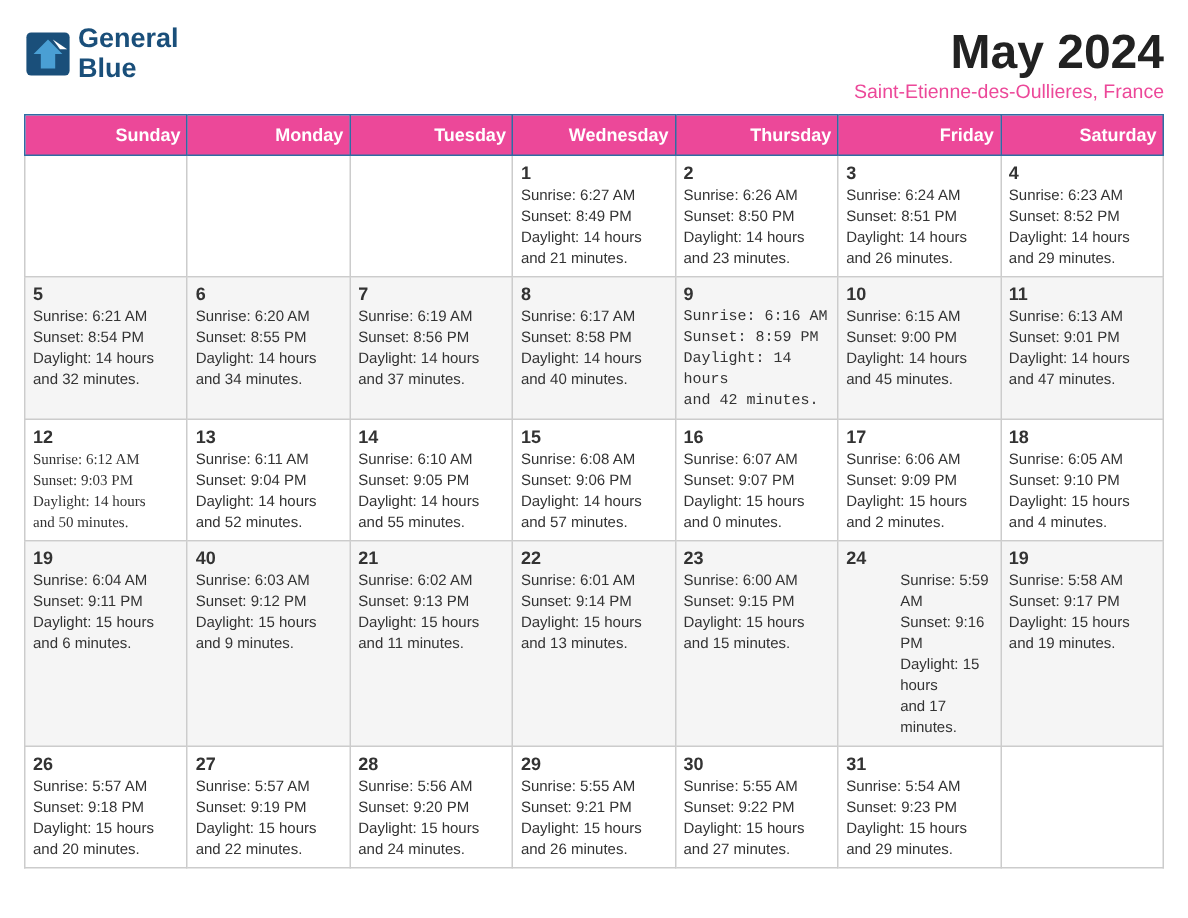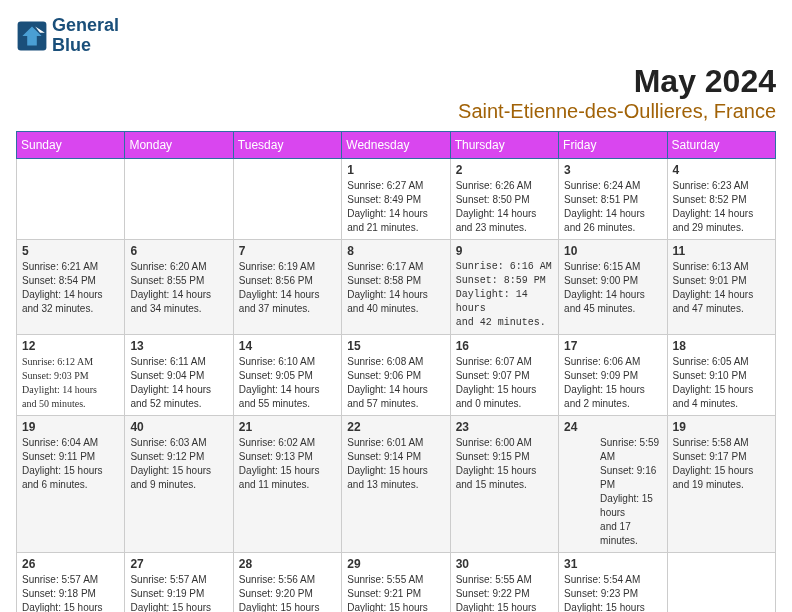--- a/index.html
+++ b/index.html
@@ -31,38 +31,37 @@
       width: 32px;
       height: 32px;
     }
     .title-area {
       text-align: right;
     }
     .month-title {
       font-size: 32px;
       font-weight: bold;
       color: #222;
-      margin-top: 47px;
     }
     .location-title {
-      font-size: 20px;
-      color: #a16207;
+      font-size: 13px;
+      color: #ec4899;
     }
     table {
       width: 100%;
       border-collapse: collapse;
       table-layout: fixed;
     }
     thead tr th {
-      background: #d946ef;
+      background: #ec4899;
       color: #fff;
       font-size: 12px;
-      font-weight: normal;
+      font-weight: bold;
       padding: 6px 4px;
-      text-align: left;
+      text-align: right;
       border: 1px solid #2e6da4;
     }
     tbody tr td {
       border: 1px solid #ccc;
       vertical-align: top;
       padding: 4px 5px;
       height: 80px;
       font-size: 10px;
       color: #333;
       background: #fff;

